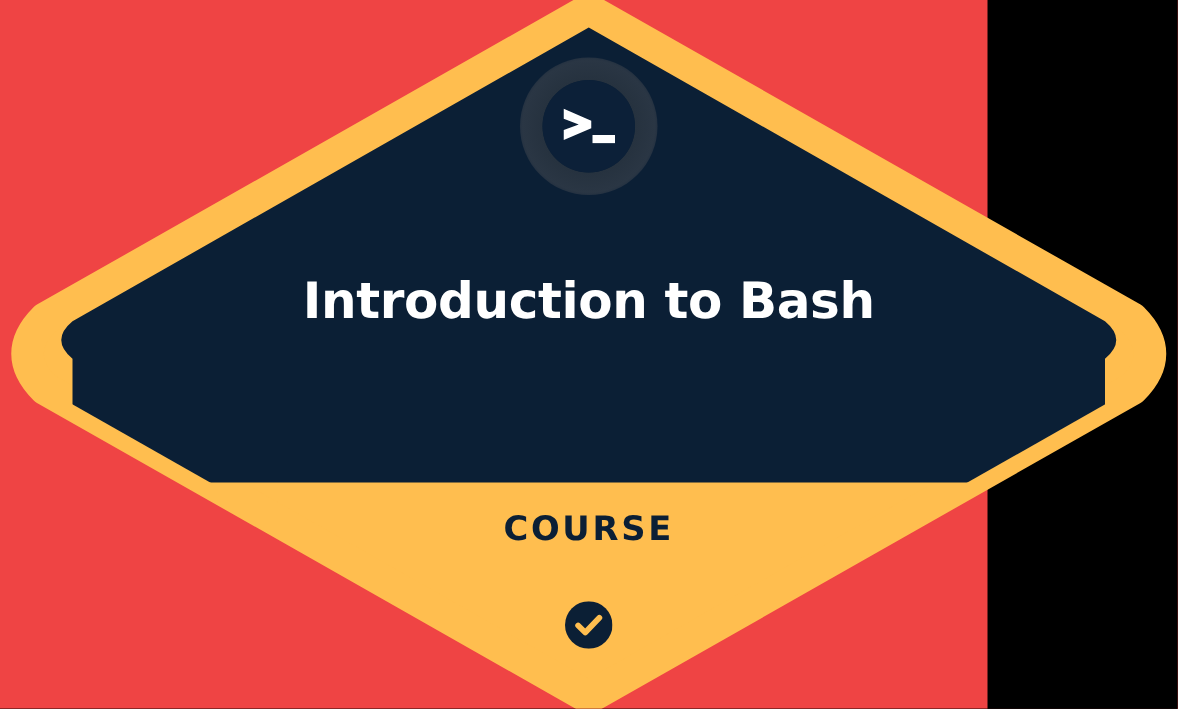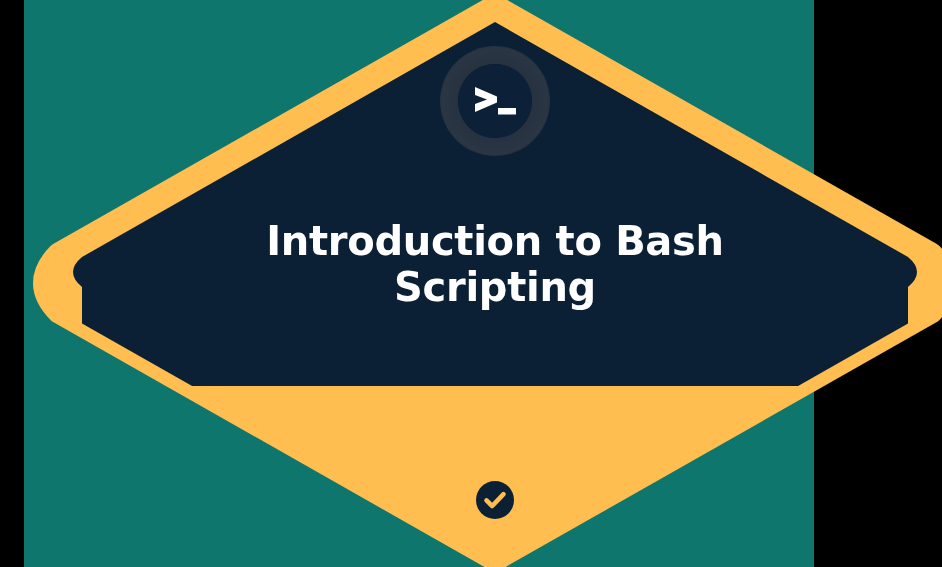--- a/index.html
+++ b/index.html
@@ -11,22 +11,21 @@
     width: 942px;
     height: 567px;
     overflow: hidden;
     font-family: "Liberation Sans", sans-serif;
   }
 
   #badge-stage {
     position: relative;
     width: 790px;
     height: 567px;
-    background: #0f766e;
-    margin-left: 24px;
+    background: #ef4444;
   }
 
   
   .badge-svg {
     position: absolute;
     left: 0;
     top: 0;
     width: 942px;
     height: 567px;
     display: block;
@@ -163,24 +162,24 @@
 
           <path d="M 2 3 L 2 11 L 14 15.5 L 2 20 L 2 28 L 24 18.5 L 24 12.5 Z" fill="#ffffff"></path>
 
           <rect x="25" y="24" width="18" height="6.5" fill="#ffffff"></rect>
         </svg>
       </div>
     </div>
 
     <div class="title-block">
       <div class="course-title">Introduction to Bash</div>
-      <div class="course-title">Scripting</div>
     </div>
 
     <div class="complete-block">
+      <div class="complete-line">COURSE</div>
     </div>
 
     <div class="check-wrap">
       <svg class="check-svg" viewBox="0 0 38 38" aria-hidden="true">
         <circle cx="19" cy="19" r="19" fill="#0b1f35"></circle>
         <path d="M 10.5 19.4 L 16.2 25 L 27.5 13.2" fill="none" stroke="#ffbe4f" stroke-width="4.6" stroke-linecap="round" stroke-linejoin="round"></path>
       </svg>
     </div>
 
   </div>

